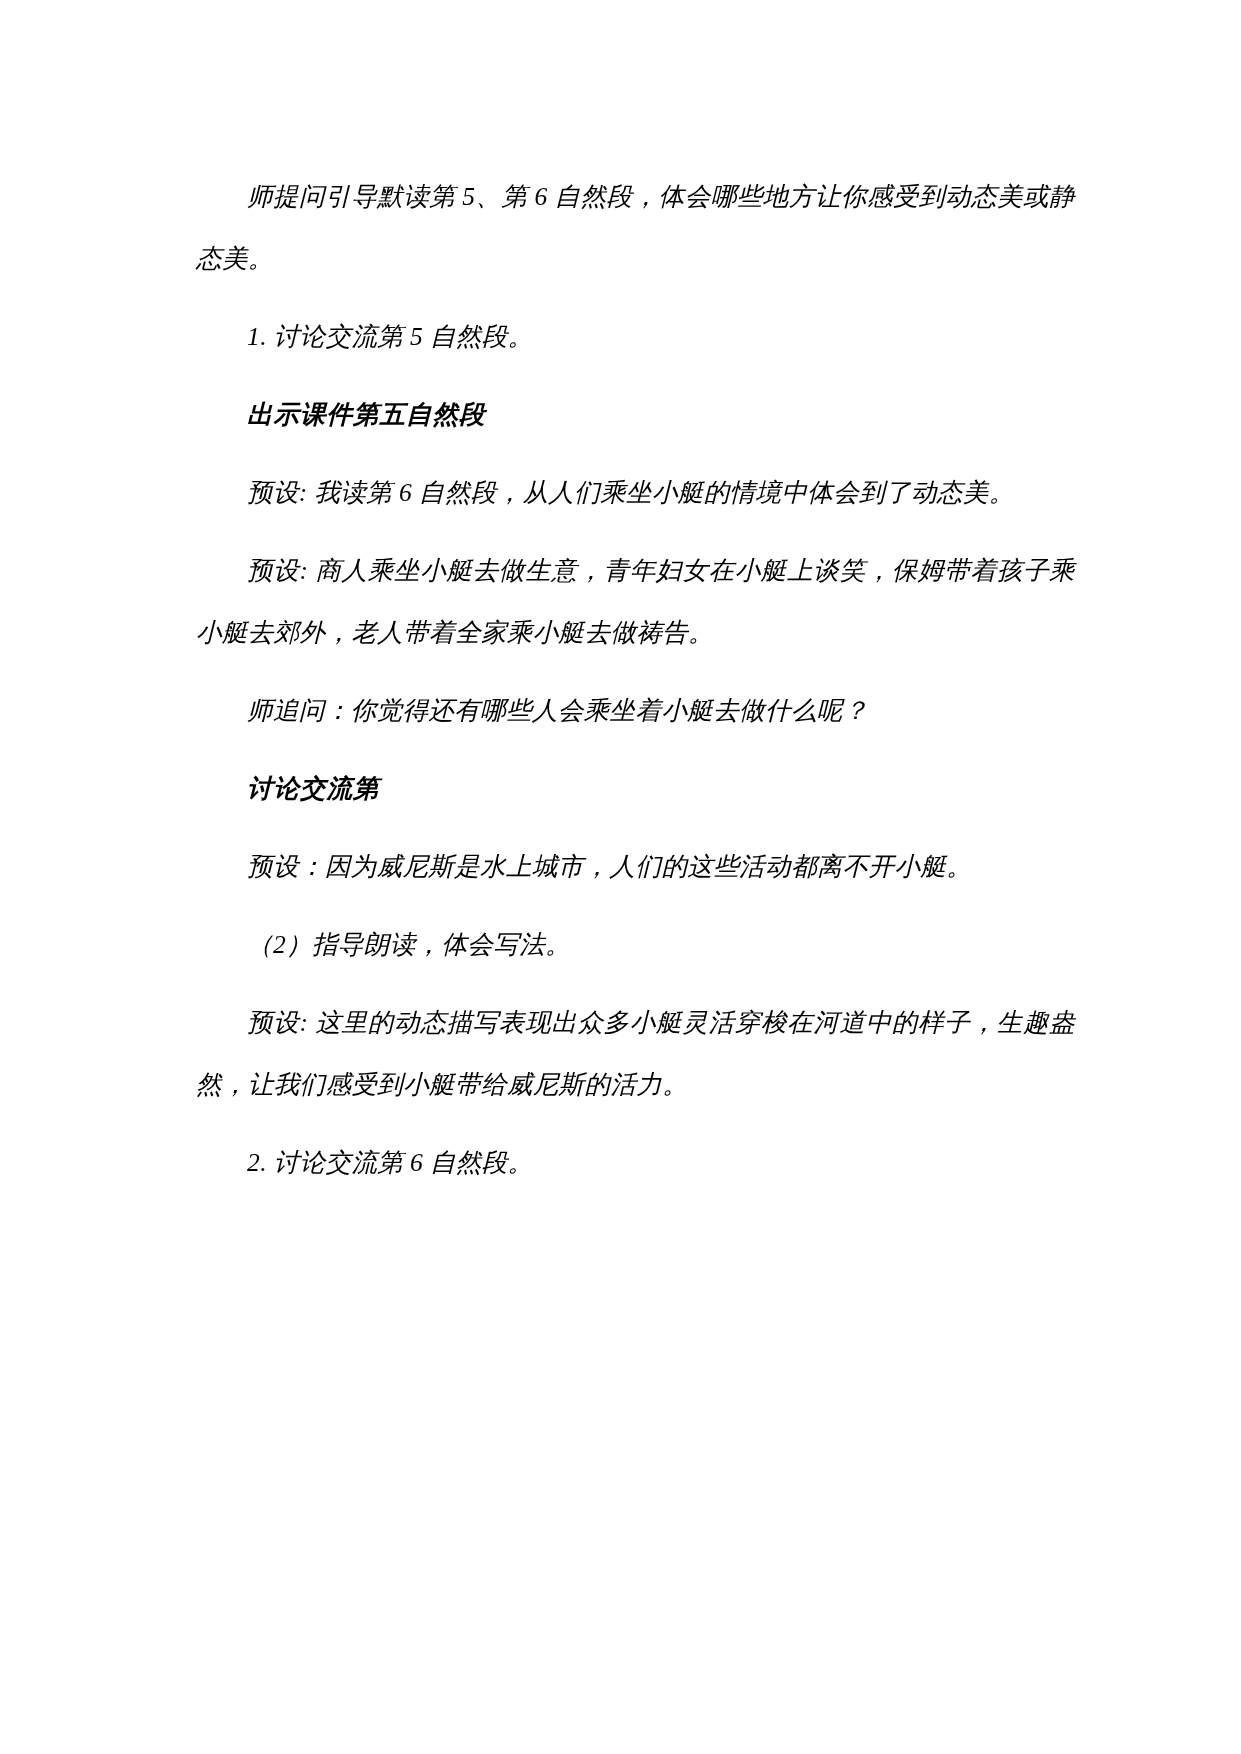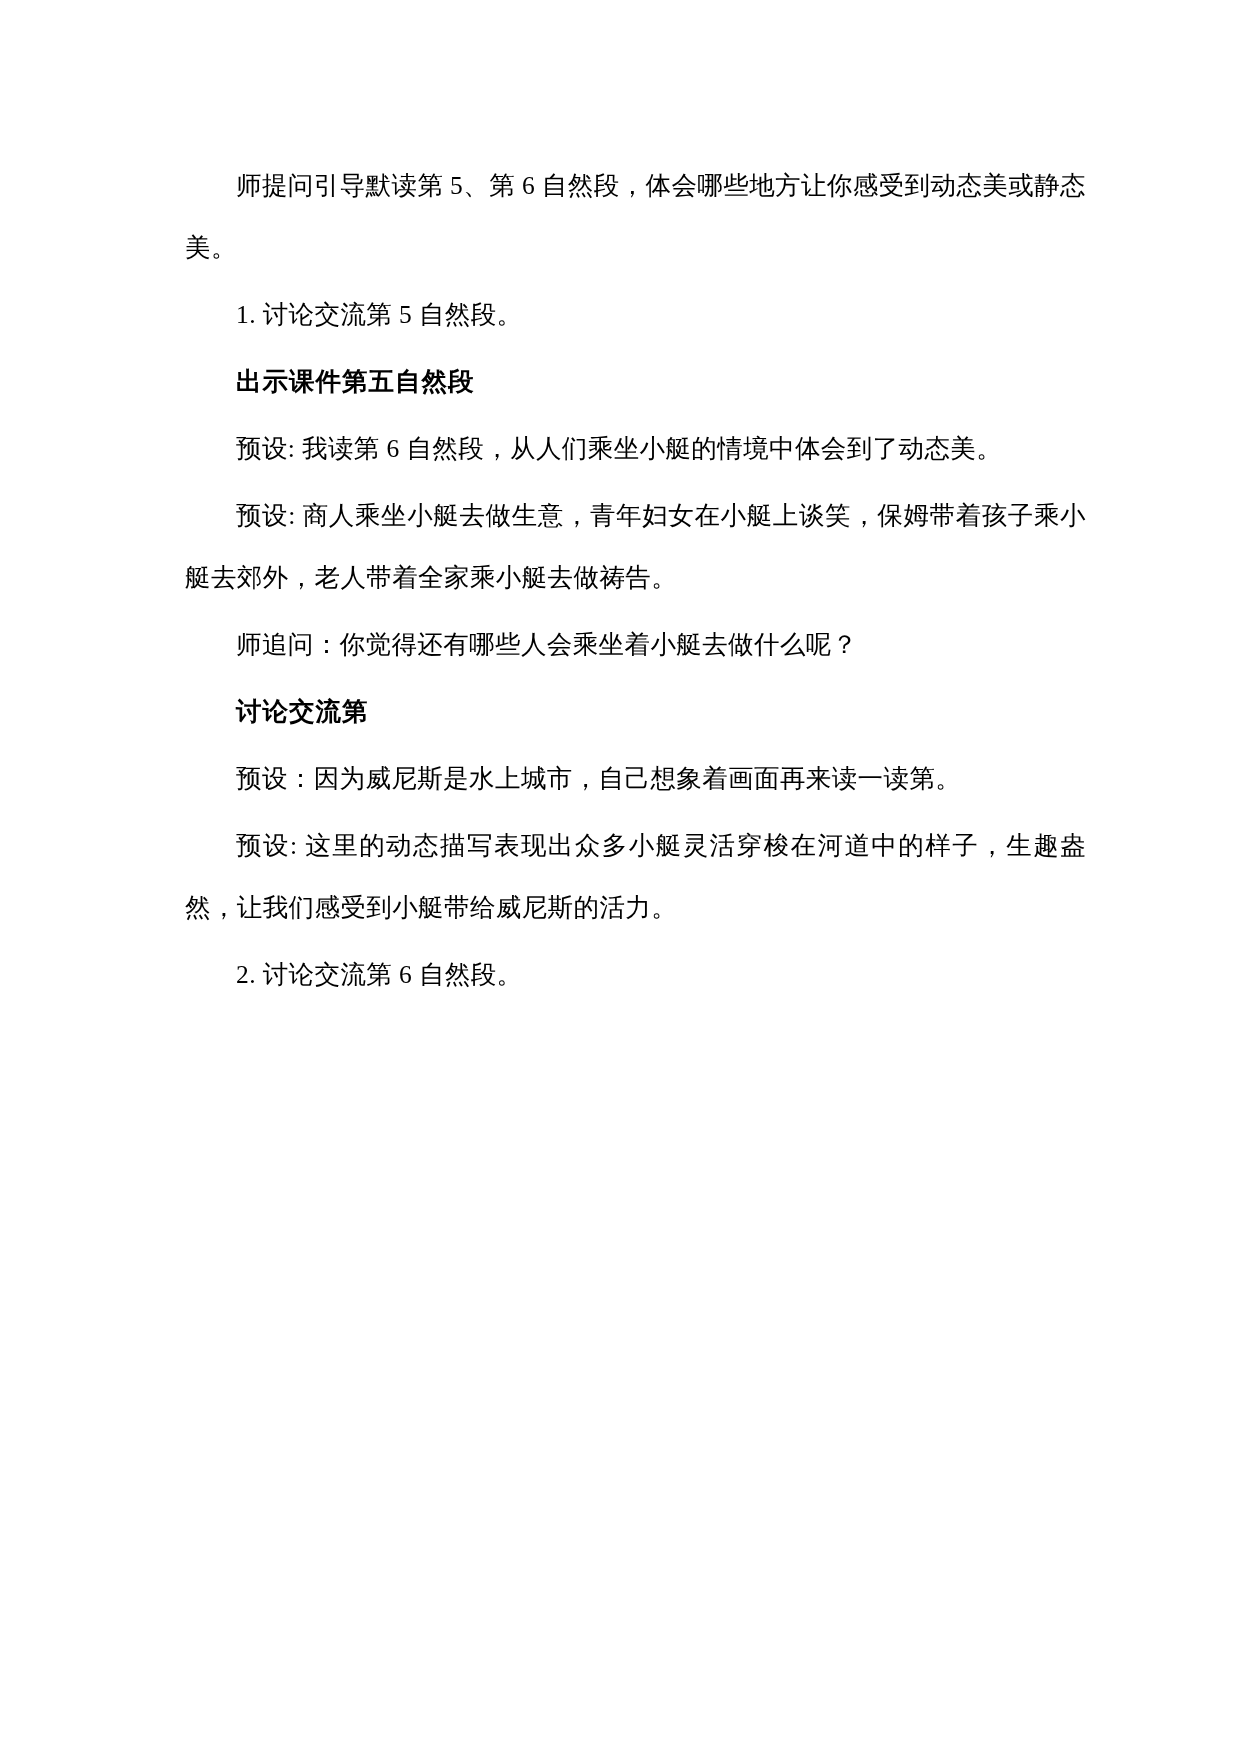--- a/index.html
+++ b/index.html
@@ -22,38 +22,40 @@
     position: relative;
   }
   .doc-body {
     font-size: 25.5px;
     line-height: 62px;
     text-align: justify;
     text-justify: inter-ideograph;
     letter-spacing: 0.4px;
   }
   p.para {
-    margin: 5px;
+    margin: 16px;
     text-indent: 2em;
     font-weight: normal;
+    font-style: italic;
   }
   p.para.bold {
     font-weight: bold;
     letter-spacing: 1px;
   }
 </style>
 </head>
 <body>
 
 <div class="page">
   <div class="doc-body">
     <p class="para">师提问引导默读第 5、第 6 自然段，体会哪些地方让你感受到动态美或静态美。</p>
     <p class="para">1. 讨论交流第 5 自然段。</p>
     <p class="para bold">出示课件第五自然段</p>
     <p class="para">预设: 我读第 6 自然段，从人们乘坐小艇的情境中体会到了动态美。</p>
     <p class="para">预设: 商人乘坐小艇去做生意，青年妇女在小艇上谈笑，保姆带着孩子乘小艇去郊外，老人带着全家乘小艇去做祷告。</p>
     <p class="para">师追问：你觉得还有哪些人会乘坐着小艇去做什么呢？</p>
     <p class="para bold">讨论交流第</p>
-    <p class="para">预设：因为威尼斯是水上城市，自己想象着画面再来读一读第。</p>
+    <p class="para">预设：因为威尼斯是水上城市，人们的这些活动都离不开小艇。</p>
+    <p class="para">（2）指导朗读，体会写法。</p>
     <p class="para">预设: 这里的动态描写表现出众多小艇灵活穿梭在河道中的样子，生趣盎然，让我们感受到小艇带给威尼斯的活力。</p>
     <p class="para">2. 讨论交流第 6 自然段。</p>
   </div>
 </div>
 
 </body></html>

